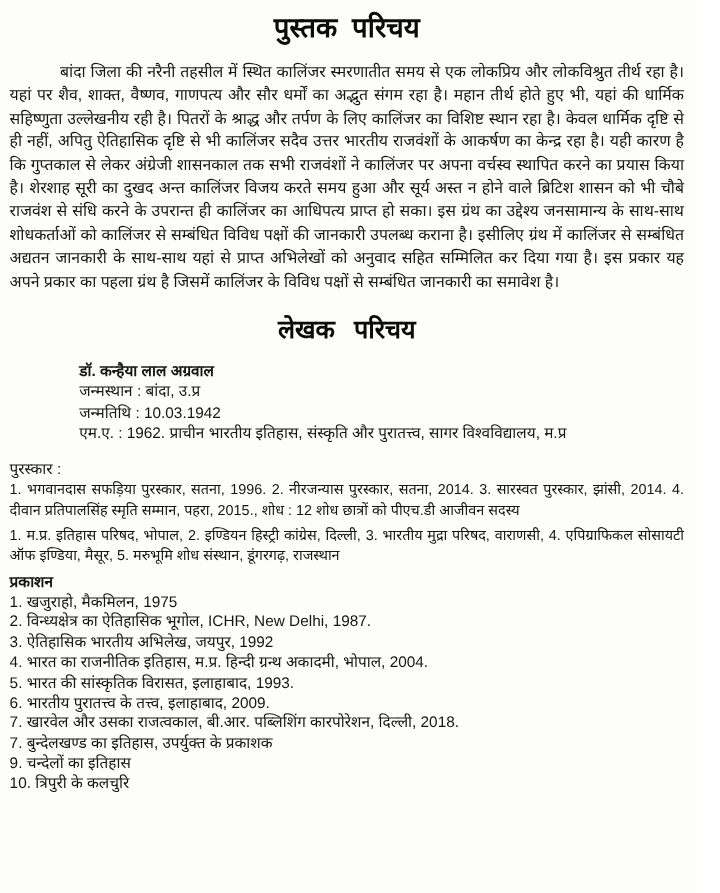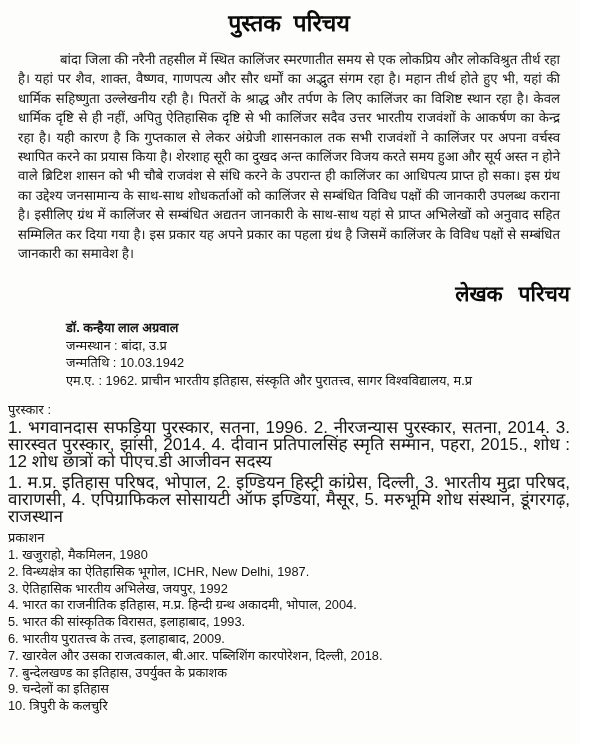--- a/index.html
+++ b/index.html
@@ -24,53 +24,54 @@
     text-align: center;
     margin: 2px 0 12px 0;
     word-spacing: 6px;
     color: #0b0b0b;
   }
   .intro-para {
     font-size: 13.2px;
     line-height: 19.4px;
     text-align: justify;
     text-indent: 42px;
-    margin: 10px;
+    margin: 0;
   }
   .author-heading {
     font-size: 21px;
     font-weight: 700;
-    text-align: right;
+    text-align: center;
     margin: 16px 0 12px 0;
     word-spacing: 10px;
     color: #0b0b0b;
   }
   .author-block {
     margin-left: 58px;
     font-size: 12.8px;
     line-height: 17.4px;
   }
   .author-name {
     font-weight: 700;
   }
   .awards-label {
     font-size: 12.8px;
     margin-top: 12px;
     line-height: 17px;
   }
   .flow-para {
-    font-size: 17px;
+    font-size: 12px;
     line-height: 17px;
     text-align: justify;
     margin: 1px 0 4px 0;
   }
   .pub-label {
     font-size: 12.8px;
     line-height: 17px;
     margin: 2px 0 1px 0;
+    font-weight: bold;
   }
   .pub-line {
     font-size: 12.8px;
     line-height: 16.8px;
     white-space: nowrap;
     overflow: hidden;
   }
 </style>
 </head>
 <body>
@@ -92,21 +93,21 @@
 
   <div class="awards-label">पुरस्कार :</div>
 
   <p class="flow-para">1. भगवानदास सफड़िया पुरस्कार, सतना, 1996. 2. नीरजन्यास पुरस्कार, सतना, 2014. 3. सारस्वत पुरस्कार, झांसी, 2014. 4. दीवान प्रतिपालसिंह स्मृति सम्मान, पहरा, 2015., शोध : 12 शोध छात्रों को पीएच.डी आजीवन सदस्य</p>
 
   <p class="flow-para">1. म.प्र. इतिहास परिषद, भोपाल, 2. इण्डियन हिस्ट्री कांग्रेस, दिल्ली, 3. भारतीय मुद्रा परिषद, वाराणसी, 4. एपिग्राफिकल सोसायटी ऑफ इण्डिया, मैसूर, 5. मरुभूमि शोध संस्थान, डूंगरगढ़, राजस्थान</p>
 
   <div class="pub-label">प्रकाशन</div>
 
   <div>
-      <div class="pub-line">1. खजुराहो, मैकमिलन, 1980</div>
+      <div class="pub-line">1. खजुराहो, मैकमिलन, 1975</div>
       <div class="pub-line">2. विन्ध्यक्षेत्र का ऐतिहासिक भूगोल, ICHR, New Delhi, 1987.</div>
       <div class="pub-line">3. ऐतिहासिक भारतीय अभिलेख, जयपुर, 1992</div>
       <div class="pub-line">4. भारत का राजनीतिक इतिहास, म.प्र. हिन्दी ग्रन्थ अकादमी, भोपाल, 2004.</div>
       <div class="pub-line">5. भारत की सांस्कृतिक विरासत, इलाहाबाद, 1993.</div>
       <div class="pub-line">6. भारतीय पुरातत्त्व के तत्त्व, इलाहाबाद, 2009.</div>
       <div class="pub-line">7. खारवेल और उसका राजत्वकाल, बी.आर. पब्लिशिंग कारपोरेशन, दिल्ली, 2018.</div>
       <div class="pub-line">7. बुन्देलखण्ड का इतिहास, उपर्युक्त के प्रकाशक</div>
       <div class="pub-line">9. चन्देलों का इतिहास</div>
       <div class="pub-line">10. त्रिपुरी के कलचुरि</div>
     </div>

